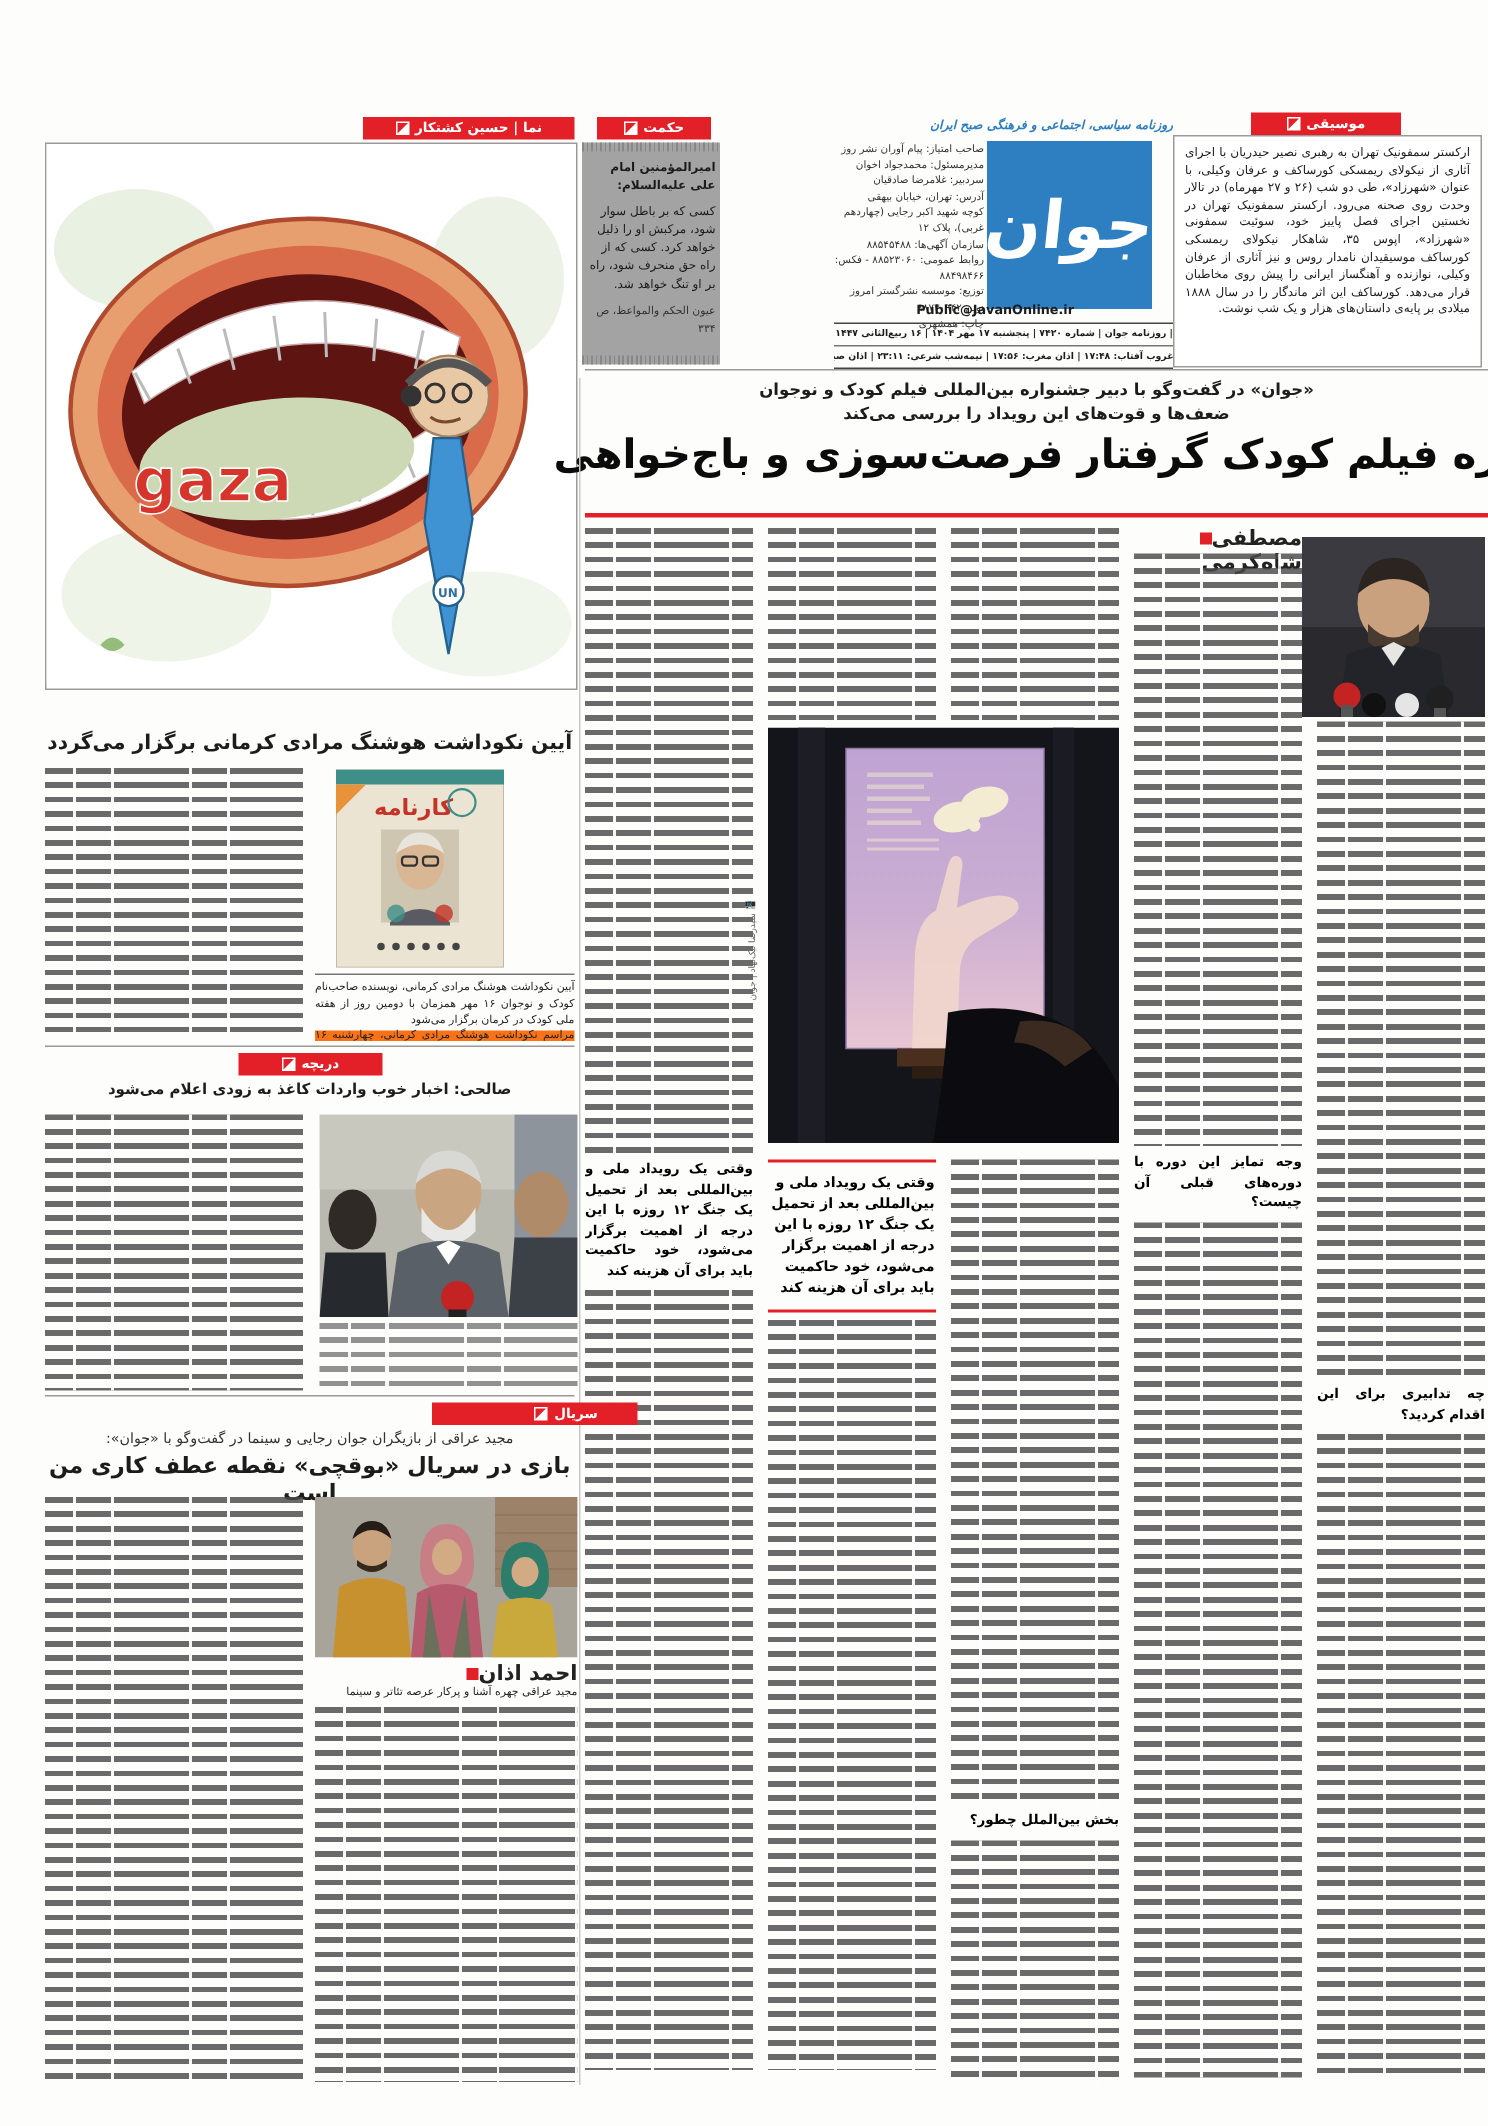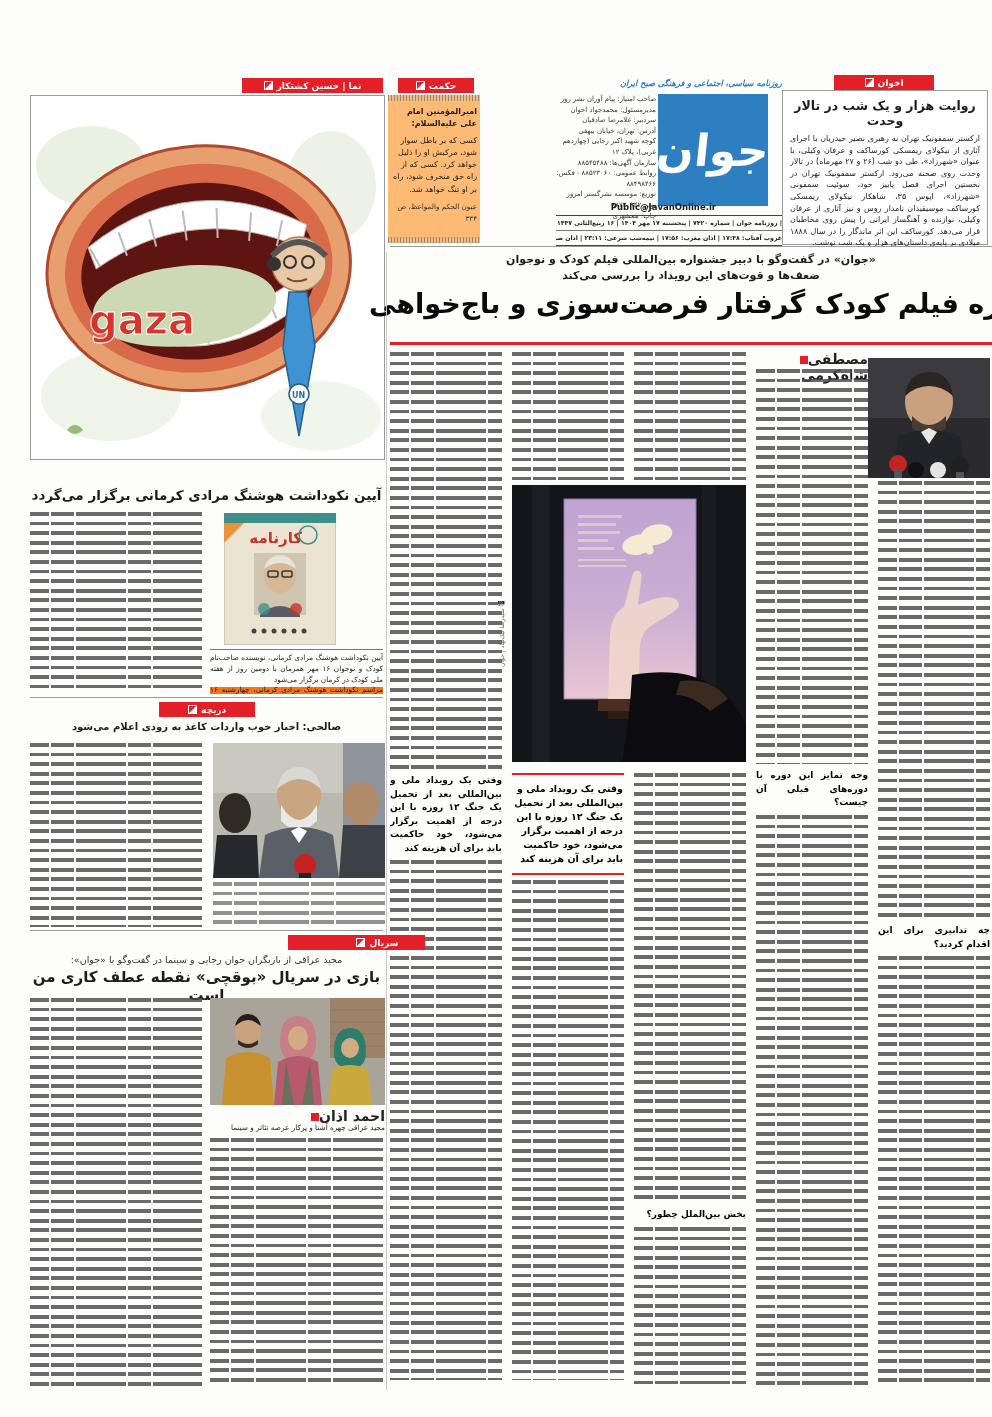--- a/index.html
+++ b/index.html
@@ -71,21 +71,21 @@
       <text x="261" y="302" font-size="8" font-weight="bold" fill="#2e6ea5" font-family="DejaVu Sans, sans-serif">UN</text>
     </g>
     <path d="M36 334 q8 -10 16 0 q-8 8 -16 0" fill="#7fae5f" opacity="0.8"></path>
   </svg>
 </div>
 
 <div class="tag" style="left:398px;top:78px;width:76px;">
   <span>حکمت</span>
   <span class="tag-ic"></span>
 </div>
-<div class="abs" style="left:388px;top:95px;width:92px;height:148px;background:#fdba74;">
+<div class="abs" style="left:388px;top:95px;width:92px;height:148px;background:#a3a3a3;">
   <div class="hatch"></div>
   <div class="fa" style="padding:5px 3px;font-size:8px;line-height:12.3px;text-align:right;">
     <div style="font-weight:bold;">امیرالمؤمنین امام علی علیه‌السلام:</div>
     <div style="margin-top:4px;">کسی که بر باطل سوار شود، مرکبش او را ذلیل خواهد کرد. کسی که از راه حق منحرف شود، راه بر او تنگ خواهد شد.</div>
     <div style="margin-top:5px;font-size:7.2px;color:#333;">عیون الحکم والمواعظ، ص ۳۳۴</div>
   </div>
   <div class="hatch abs" style="left:0;bottom:0;width:92px;"></div>
 </div>
 
 <div class="abs" style="left:556px;top:78px;width:226px;height:170px;">
@@ -106,25 +106,24 @@
   </div>
   <div class="abs" style="left:0;top:124px;width:160px;text-align:right;font-weight:bold;font-size:8.5px;direction:ltr;">Public@JavanOnline.ir</div>
   <div class="abs" style="left:0;top:137px;width:226px;border-top:1px solid #444;border-bottom:1px solid #444;">
     <div class="fa center" style="font-size:6.2px;font-weight:bold;line-height:14px;border-bottom:1px solid #777;white-space:nowrap;overflow:hidden;">| روزنامه جوان | شماره ۷۴۲۰ | پنجشنبه ۱۷ مهر ۱۴۰۴ | ۱۶ ربیع‌الثانی ۱۴۴۷ | اذان ظهر: ۱۱:۵۳ |</div>
     <div class="fa center" style="font-size:6.2px;font-weight:bold;line-height:14px;white-space:nowrap;overflow:hidden;">غروب آفتاب: ۱۷:۴۸ | اذان مغرب: ۱۷:۵۶ | نیمه‌شب شرعی: ۲۳:۱۱ | اذان صبح فردا: ۰۴:۴۷ | طلوع آفتاب فردا: ۰۶:۰۶</div>
   </div>
 </div>
 
 <div class="abs" style="left:782px;top:75px;width:204px;height:170px;">
   <div class="tag" style="left:52px;top:0;width:100px;">
-    <span>اخوان</span>
+    <span>موسیقی</span>
     <span class="tag-ic"></span>
   </div>
   <div class="abs box" style="left:0;top:15px;width:204px;height:153px;">
-    <div class="fa center" style="padding-top:7px;font-weight:bold;font-size:12.5px;">روایت هزار و یک شب در تالار وحدت</div>
     <div class="fa" style="padding:5px 7px 0 7px;font-size:8px;line-height:11.6px;text-align:justify;">ارکستر سمفونیک تهران به رهبری نصیر حیدریان با اجرای آثاری از نیکولای ریمسکی کورساکف و عرفان وکیلی، با عنوان «شهرزاد»، طی دو شب (۲۶ و ۲۷ مهرماه) در تالار وحدت روی صحنه می‌رود. ارکستر سمفونیک تهران در نخستین اجرای فصل پاییز خود، سوئیت سمفونی «شهرزاد»، اپوس ۳۵، شاهکار نیکولای ریمسکی کورساکف موسیقیدان نامدار روس و نیز آثاری از عرفان وکیلی، نوازنده و آهنگساز ایرانی را پیش روی مخاطبان قرار می‌دهد. کورساکف این اثر ماندگار را در سال ۱۸۸۸ میلادی بر پایه‌ی داستان‌های هزار و یک شب نوشت.</div>
   </div>
 </div>
 
 <div class="abs hairline" style="left:390px;top:246px;width:602px;height:1px;"></div>
 <div class="abs fa center" style="left:390px;top:253px;width:602px;font-weight:bold;font-size:11px;">«جوان» در گفت‌وگو با دبیر جشنواره بین‌المللی فیلم کودک و نوجوان</div>
 <div class="abs fa center" style="left:390px;top:269px;width:602px;font-weight:bold;font-size:11px;">ضعف‌ها و قوت‌های این رویداد را بررسی می‌کند</div>
 <div class="abs fa center" style="left:390px;top:288px;width:694px;font-weight:bold;font-size:27px;letter-spacing:-1px;white-space:nowrap;color:#0b0b0b;">جشنواره فیلم کودک گرفتار فرصت‌سوزی و باج‌خواهی</div>
 <div class="abs" style="left:390px;top:342px;width:602px;height:3px;background:#e32028;"></div>
 

